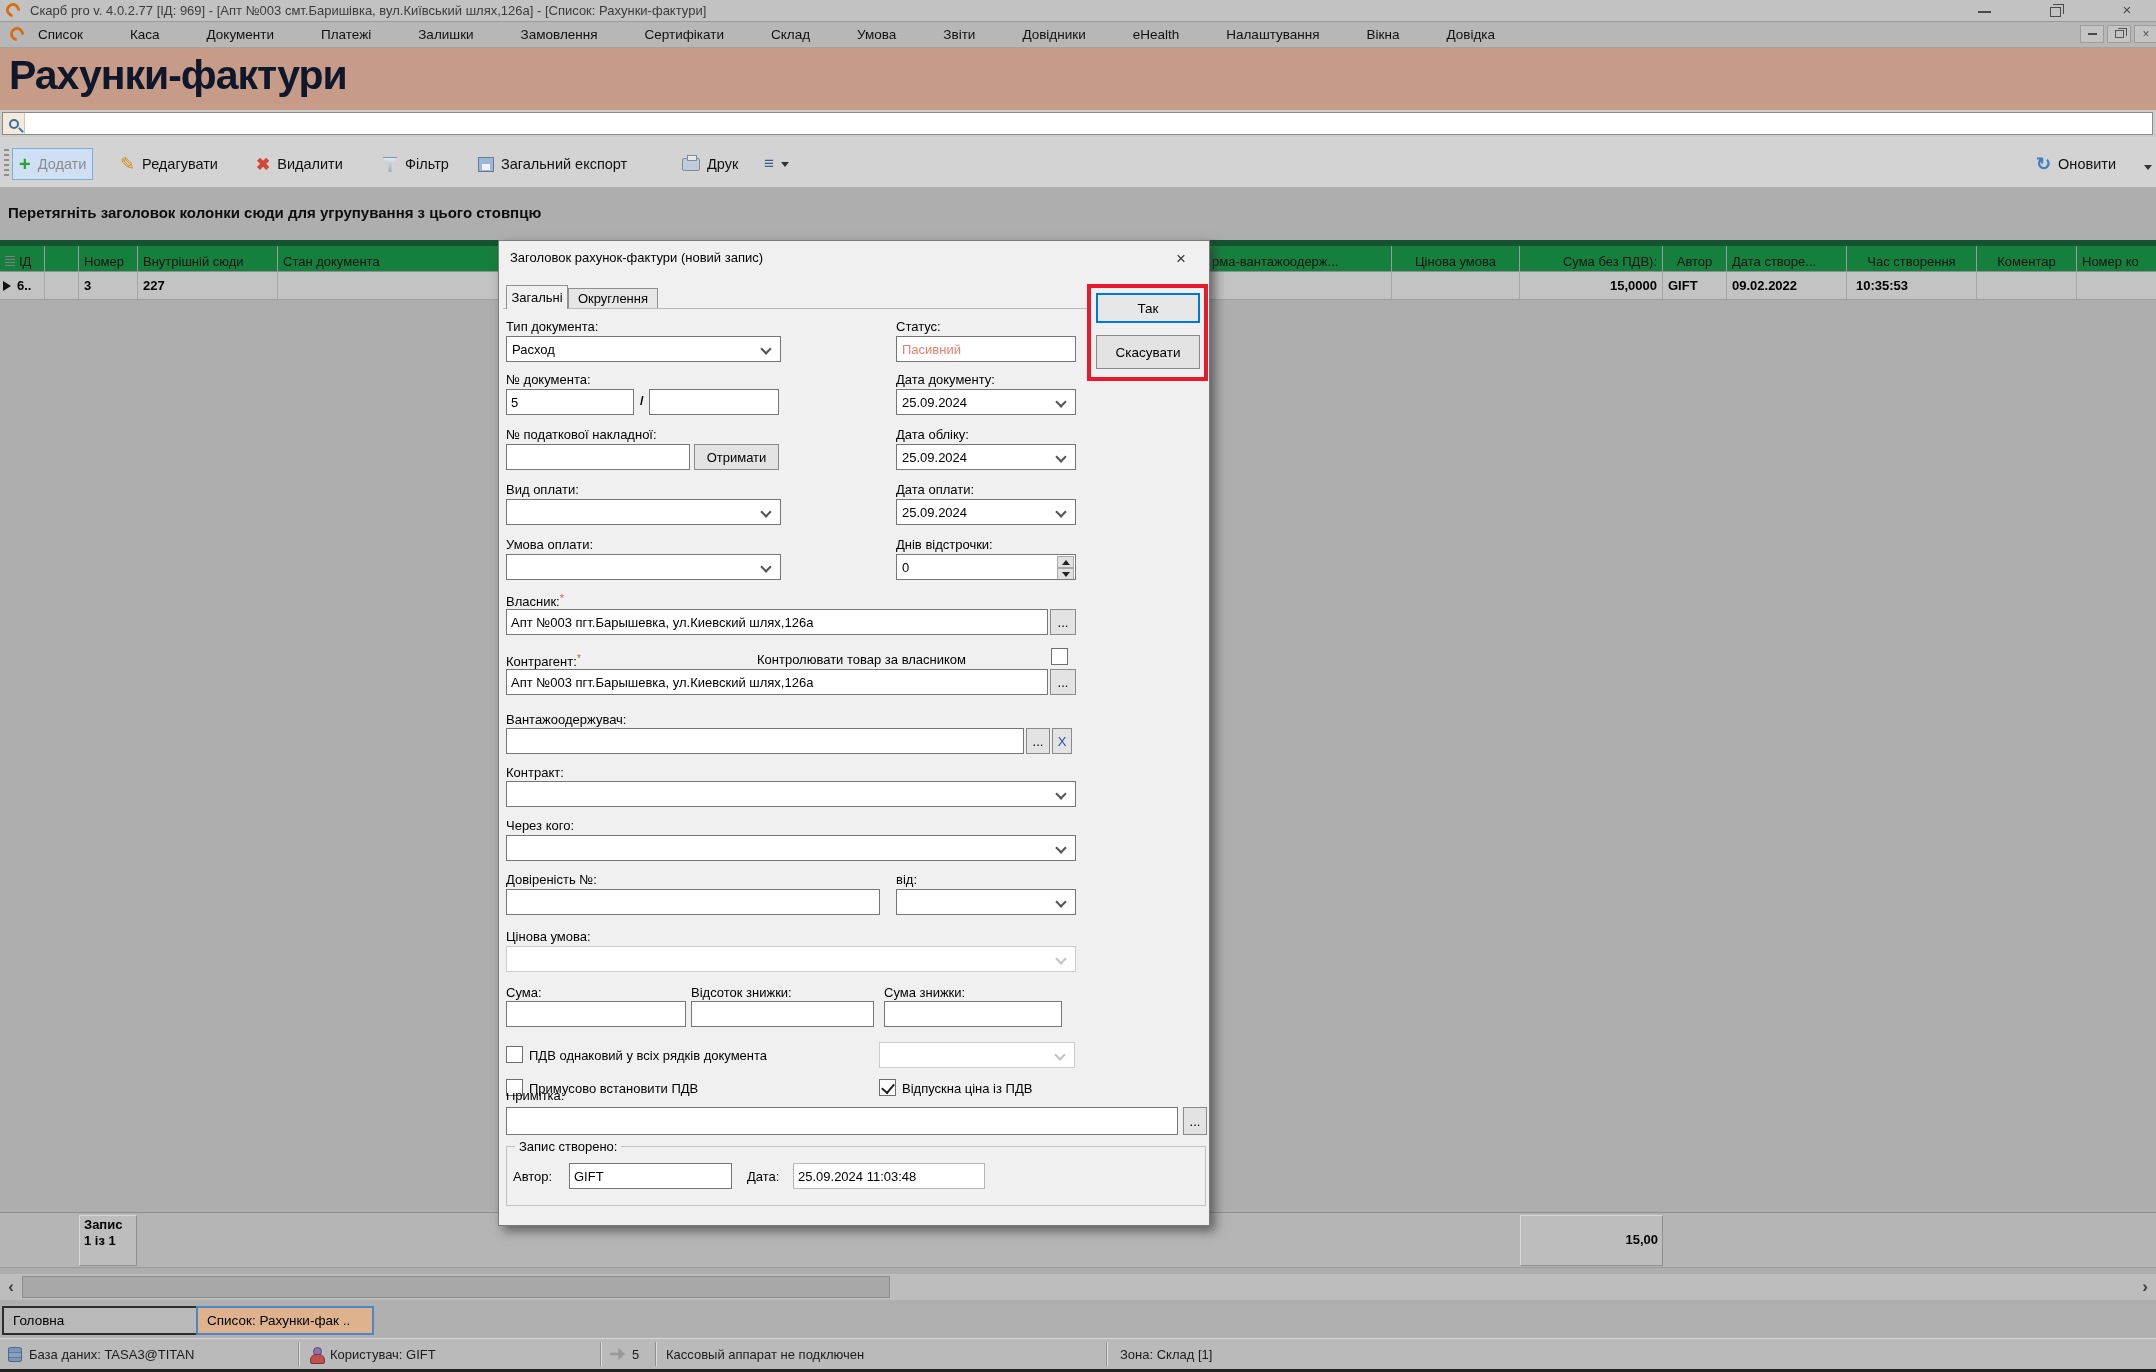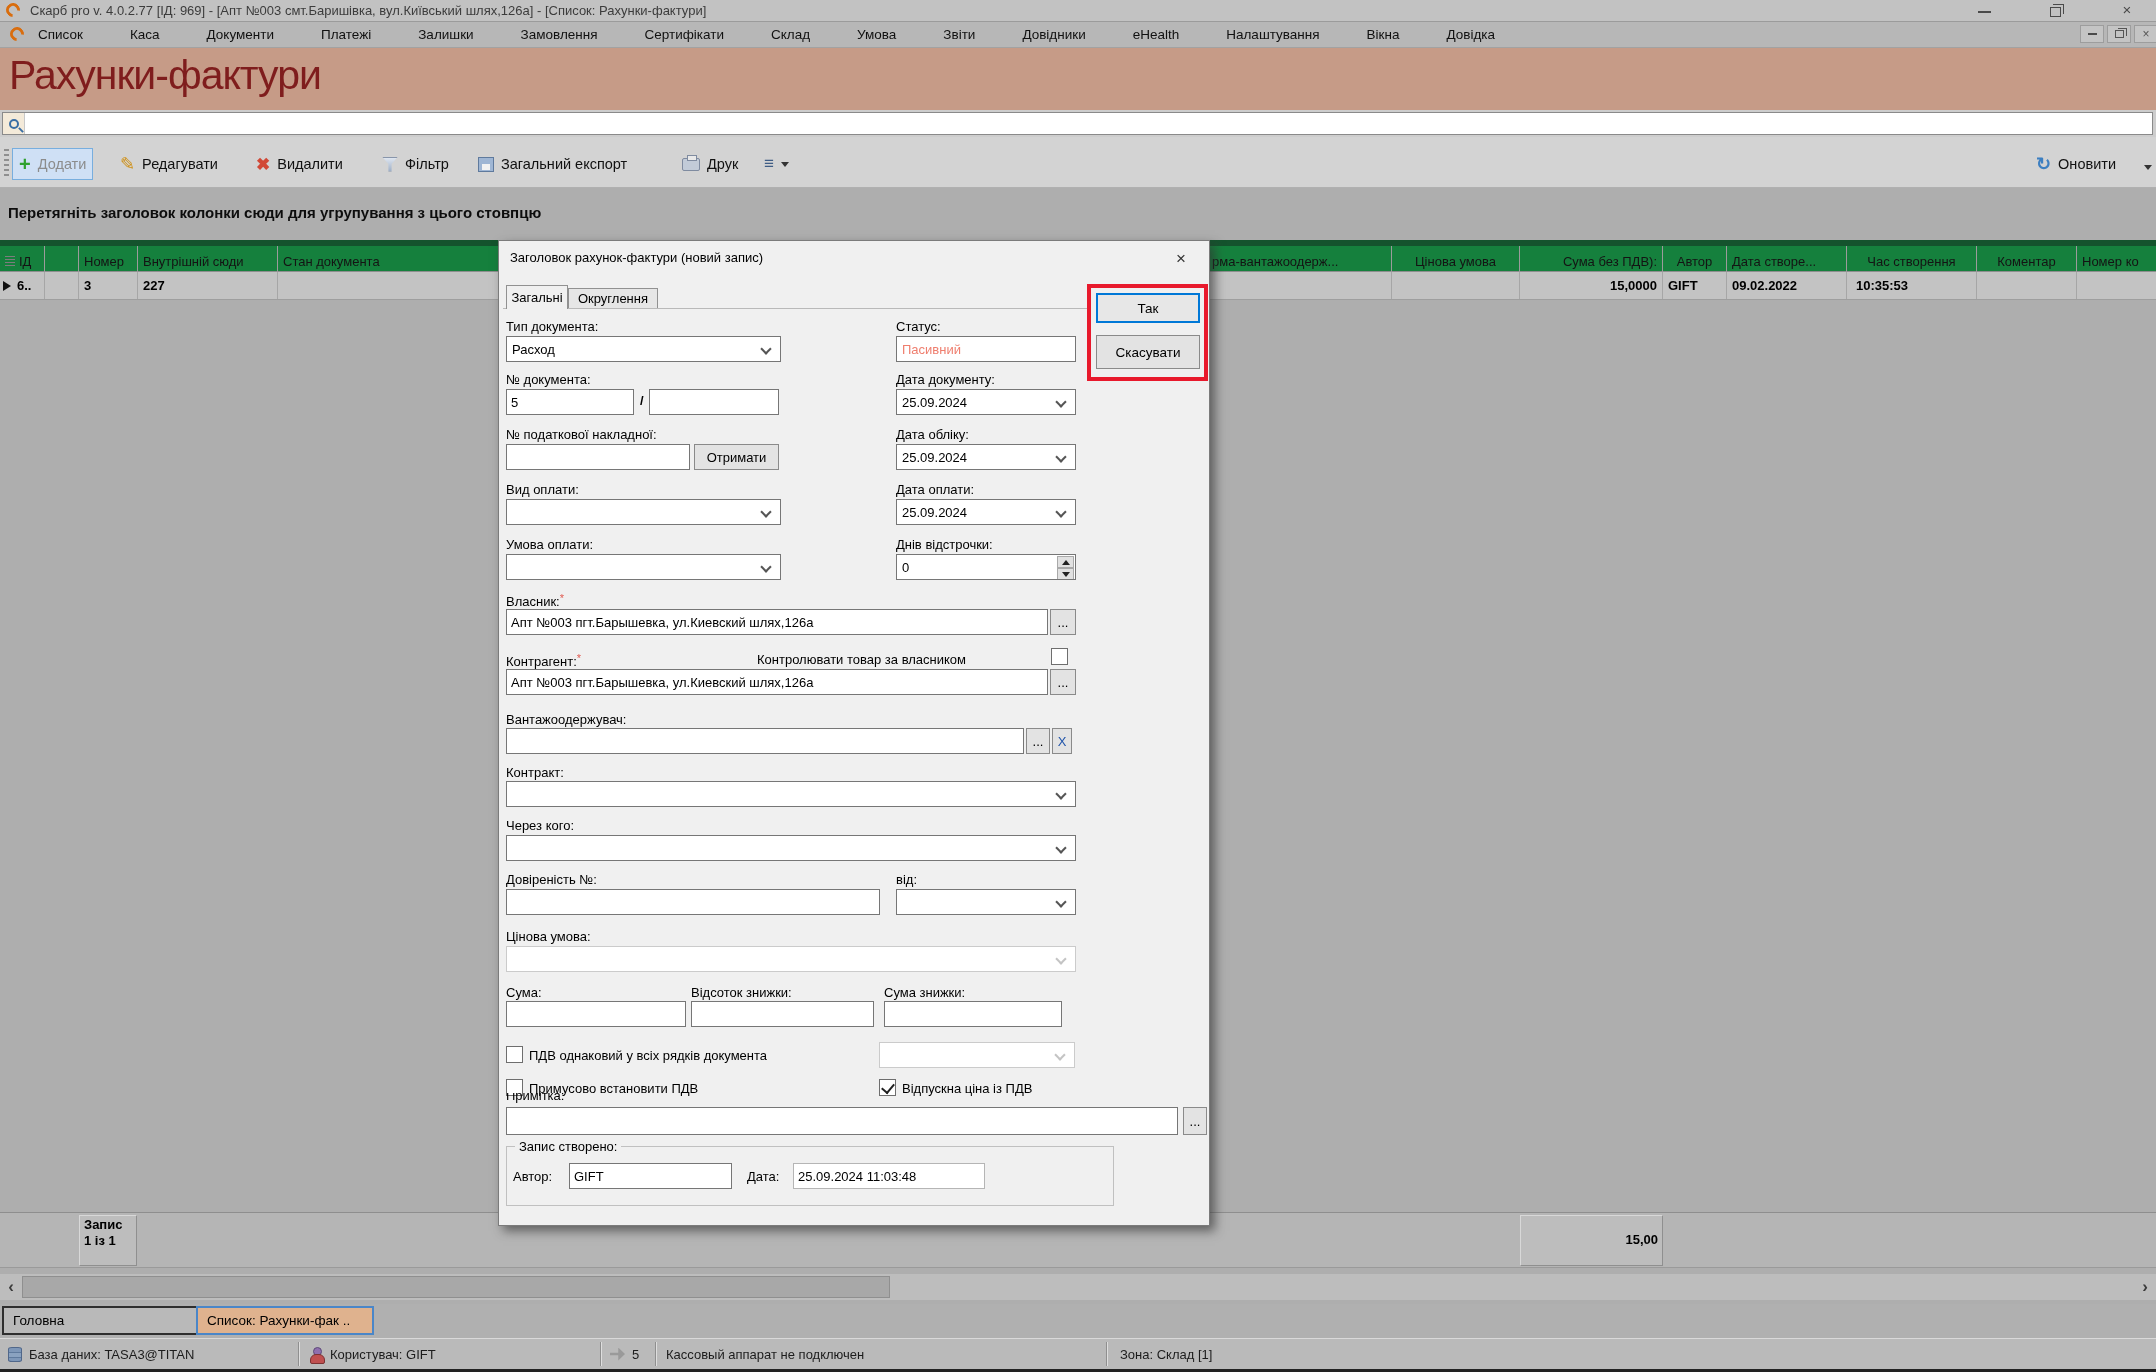--- a/index.html
+++ b/index.html
@@ -15,21 +15,21 @@
   .maxico{width:11px;height:10px;border:1px solid #4a4a4a;position:relative;background:transparent}
   .maxico::before{content:"";position:absolute;left:2px;top:-4px;width:10px;height:9px;border:1px solid #4a4a4a;border-bottom:none;border-left:none}
   
   #menubar{left:0;top:22px;width:2156px;height:26px;background:#b7b7b7;border-bottom:1px solid #a2a2a2}
   .menuitem{font-size:13.5px;color:#111;padding:4px 2px;white-space:nowrap}
   .smallwbtn{width:24px;height:18px;background:#c4c4c4;border:1px solid #9d9d9d;display:flex;align-items:center;justify-content:center;font-size:12px;color:#555}
   .smaxico{width:9px;height:8px;border:1px solid #555;position:relative}
   .smaxico::before{content:"";position:absolute;left:2px;top:-3px;width:8px;height:7px;border:1px solid #555;border-bottom:none;border-left:none}
   
   #pageheader{left:0;top:48px;width:2156px;height:62px;background:#c69b87}
-  #pagetitle{position:absolute;left:9px;top:4px;font-size:41px;font-weight:400;letter-spacing:-1px;color:#7f1d1d}
+  #pagetitle{position:absolute;left:9px;top:4px;font-size:41px;font-weight:700;letter-spacing:-1px;color:#0f172a}
   
   #searchrow{left:0;top:110px;width:2156px;height:27px;background:#cdcdcd}
   #searchbox{position:absolute;left:2px;top:2px;width:2151px;height:23px;background:#fff;border:1px solid #8a8a8a;display:flex;align-items:center}
   .magwrap{width:22px;height:21px;border-right:1px solid #c8c8c8;background:#f4ead9;display:flex;align-items:center;justify-content:center}
   .mag{width:10px;height:10px;border:2px solid #3a6ea5;border-radius:50%;position:relative}
   .mag::after{content:"";position:absolute;left:7px;top:8px;width:6px;height:2px;background:#3a6ea5;transform:rotate(45deg)}
   #searchinput{flex:1;border:none;outline:none;font-size:13px;padding:0 6px;background:transparent;color:#333}
   #searchinput::placeholder{color:#7c7c7c}
   
   #toolbar{left:0;top:137px;width:2156px;height:51px;background:#d3d3d3;border-bottom:1px solid #b0b0b0}
@@ -409,20 +409,20 @@
 
   <div class="cb" style="left:7px;top:838px"></div>
   <div class="dlbl" style="left:30px;top:840px">Примусово встановити ПДВ</div>
   <div class="cb checked" style="left:380px;top:838px"></div>
   <div class="dlbl" style="left:403px;top:840px">Відпускна ціна із ПДВ</div>
 
   <div class="noteclip"><span>Примітка:</span></div>
   <input class="din" style="left: 7px; top: 866px; width: 672px; height: 28px;">
   <div class="dbtn" style="left:684px;top:866px;width:24px;height:28px">...</div>
 
-  <div class="groupbox" style="left:7px;top:905px;width:608px;height:60px">
+  <div class="groupbox" style="left:7px;top:905px;width:700px;height:60px">
     <div class="legend">Запис створено:</div>
     <div class="dlbl" style="left:6px;top:22px">Автор:</div>
     <input class="din" style="left: 62px; top: 16px; width: 163px; height: 26px;" value="GIFT">
     <div class="dlbl" style="left:240px;top:22px">Дата:</div>
     <input class="din" style="left: 286px; top: 16px; width: 192px; height: 26px; border-color: rgb(181, 181, 181);" value="25.09.2024 11:03:48">
   </div>
 </div>
 
 </body></html>

